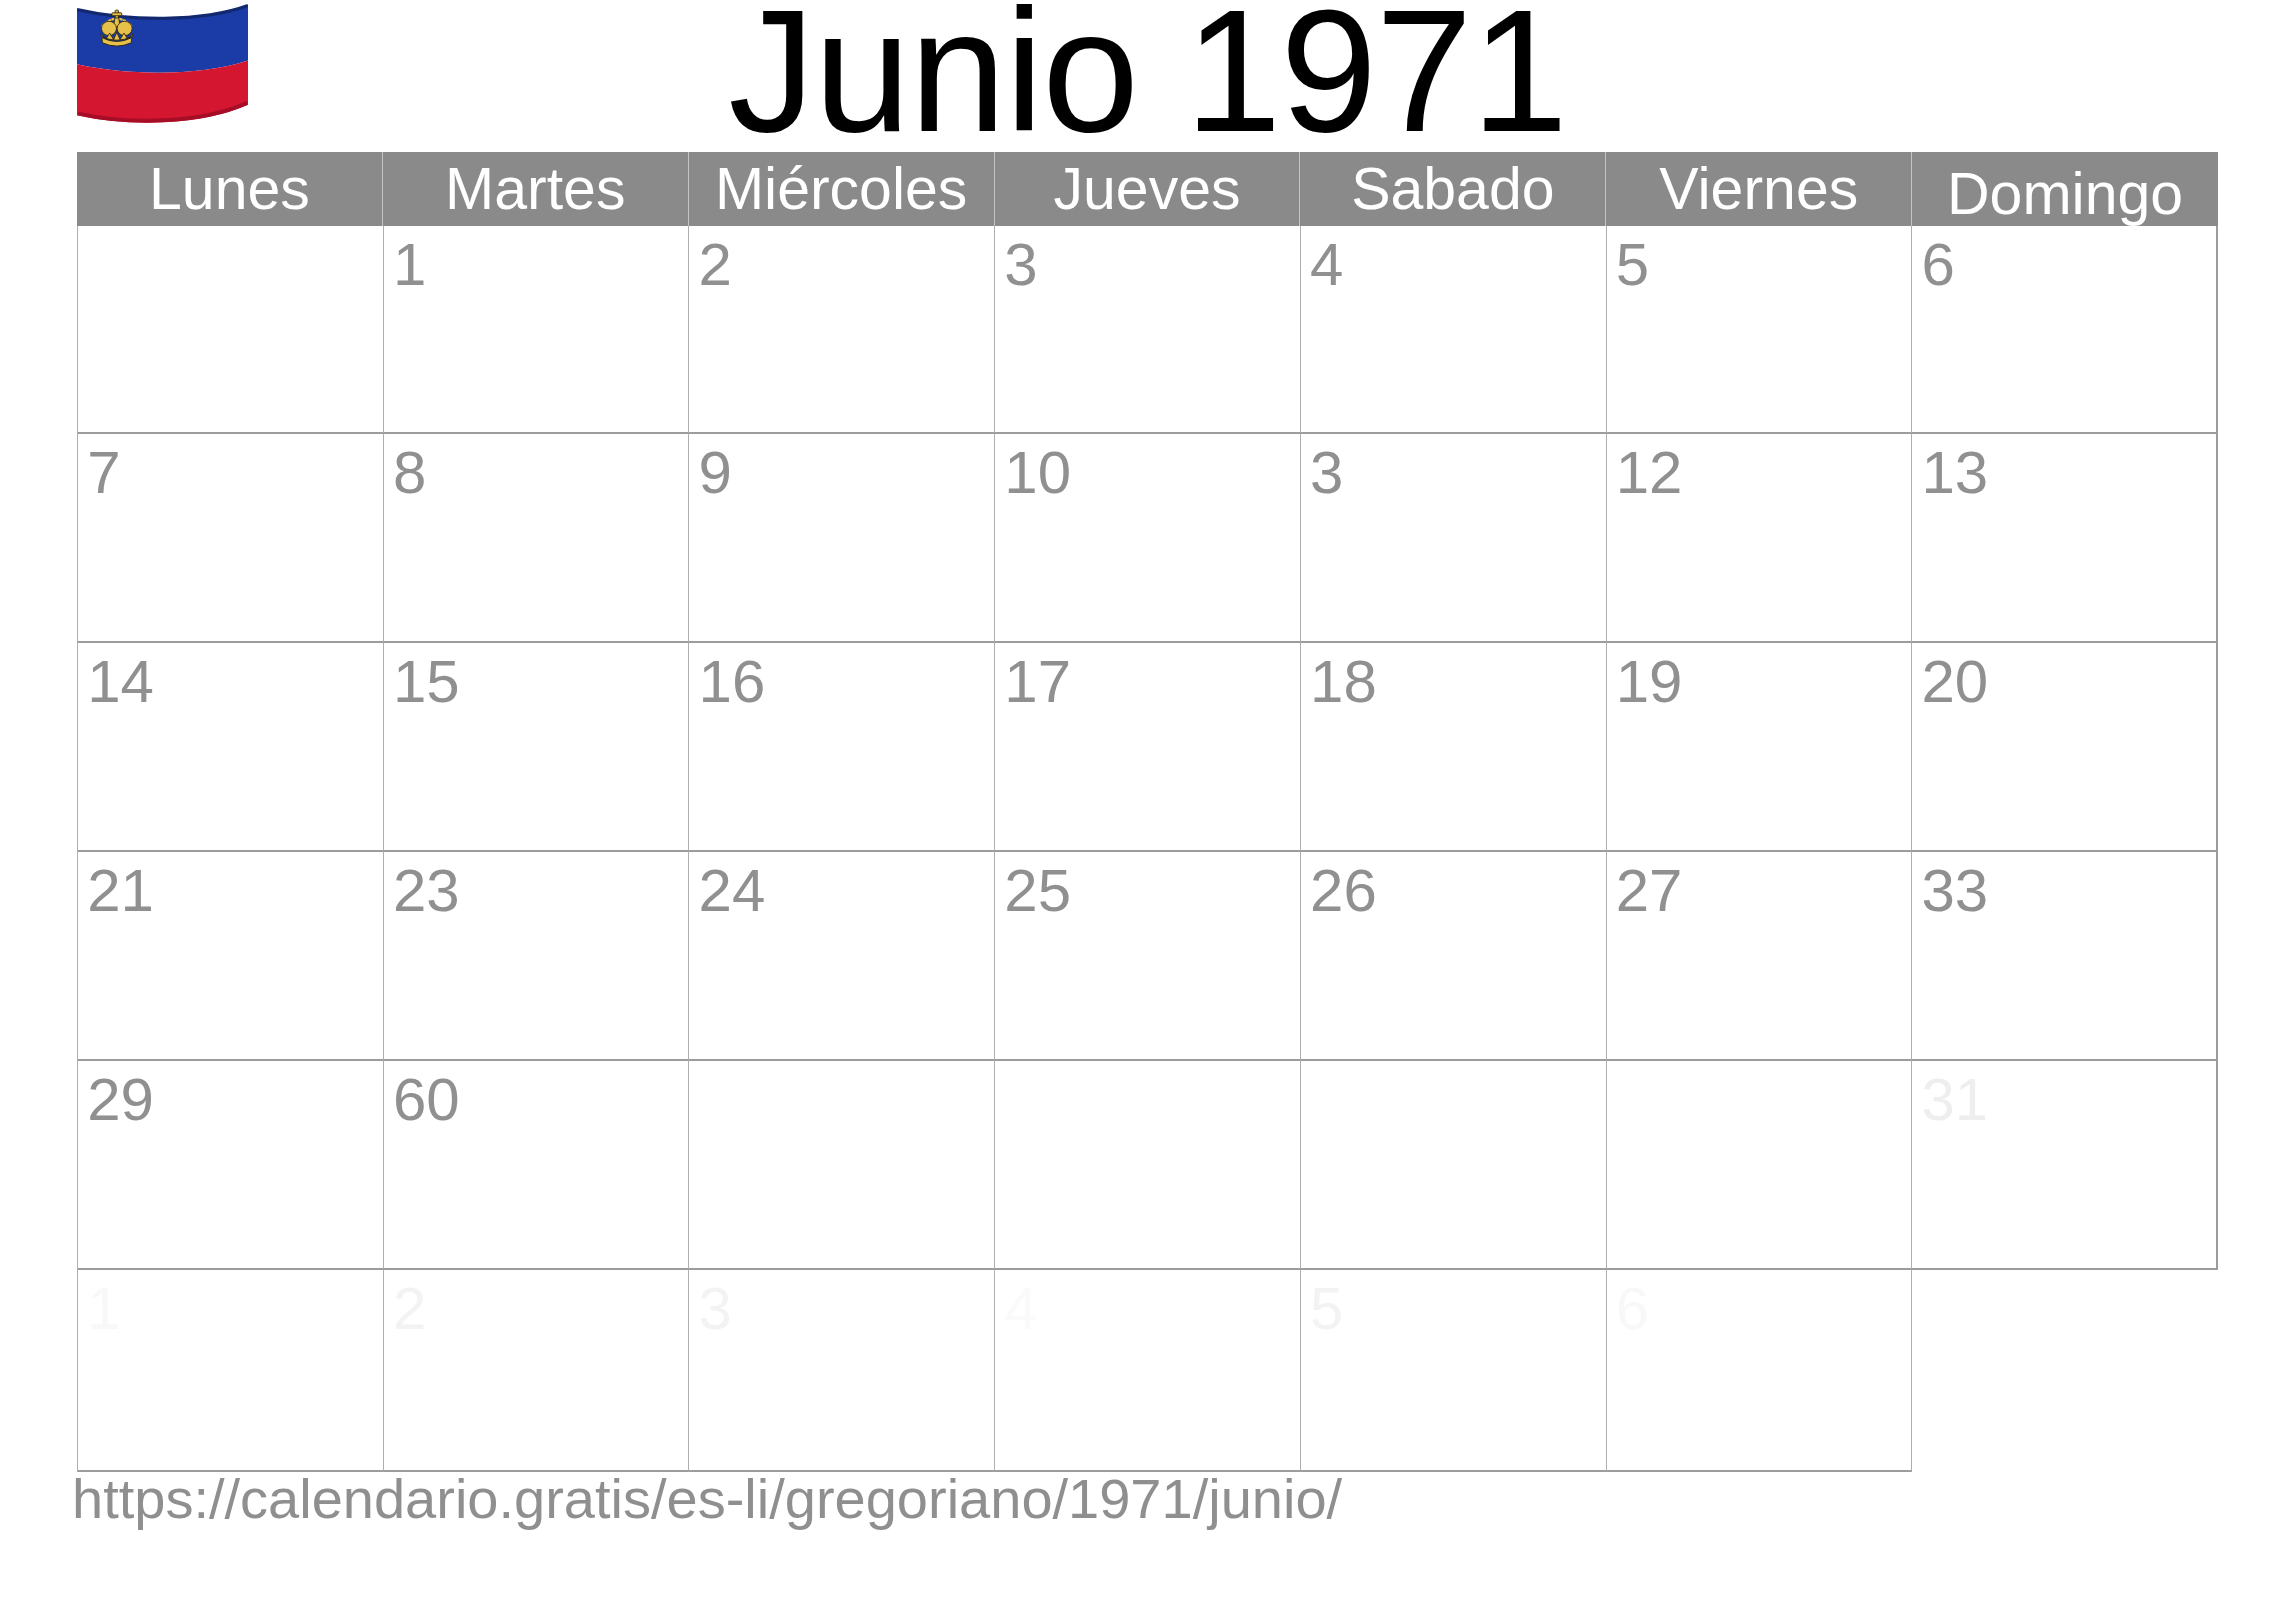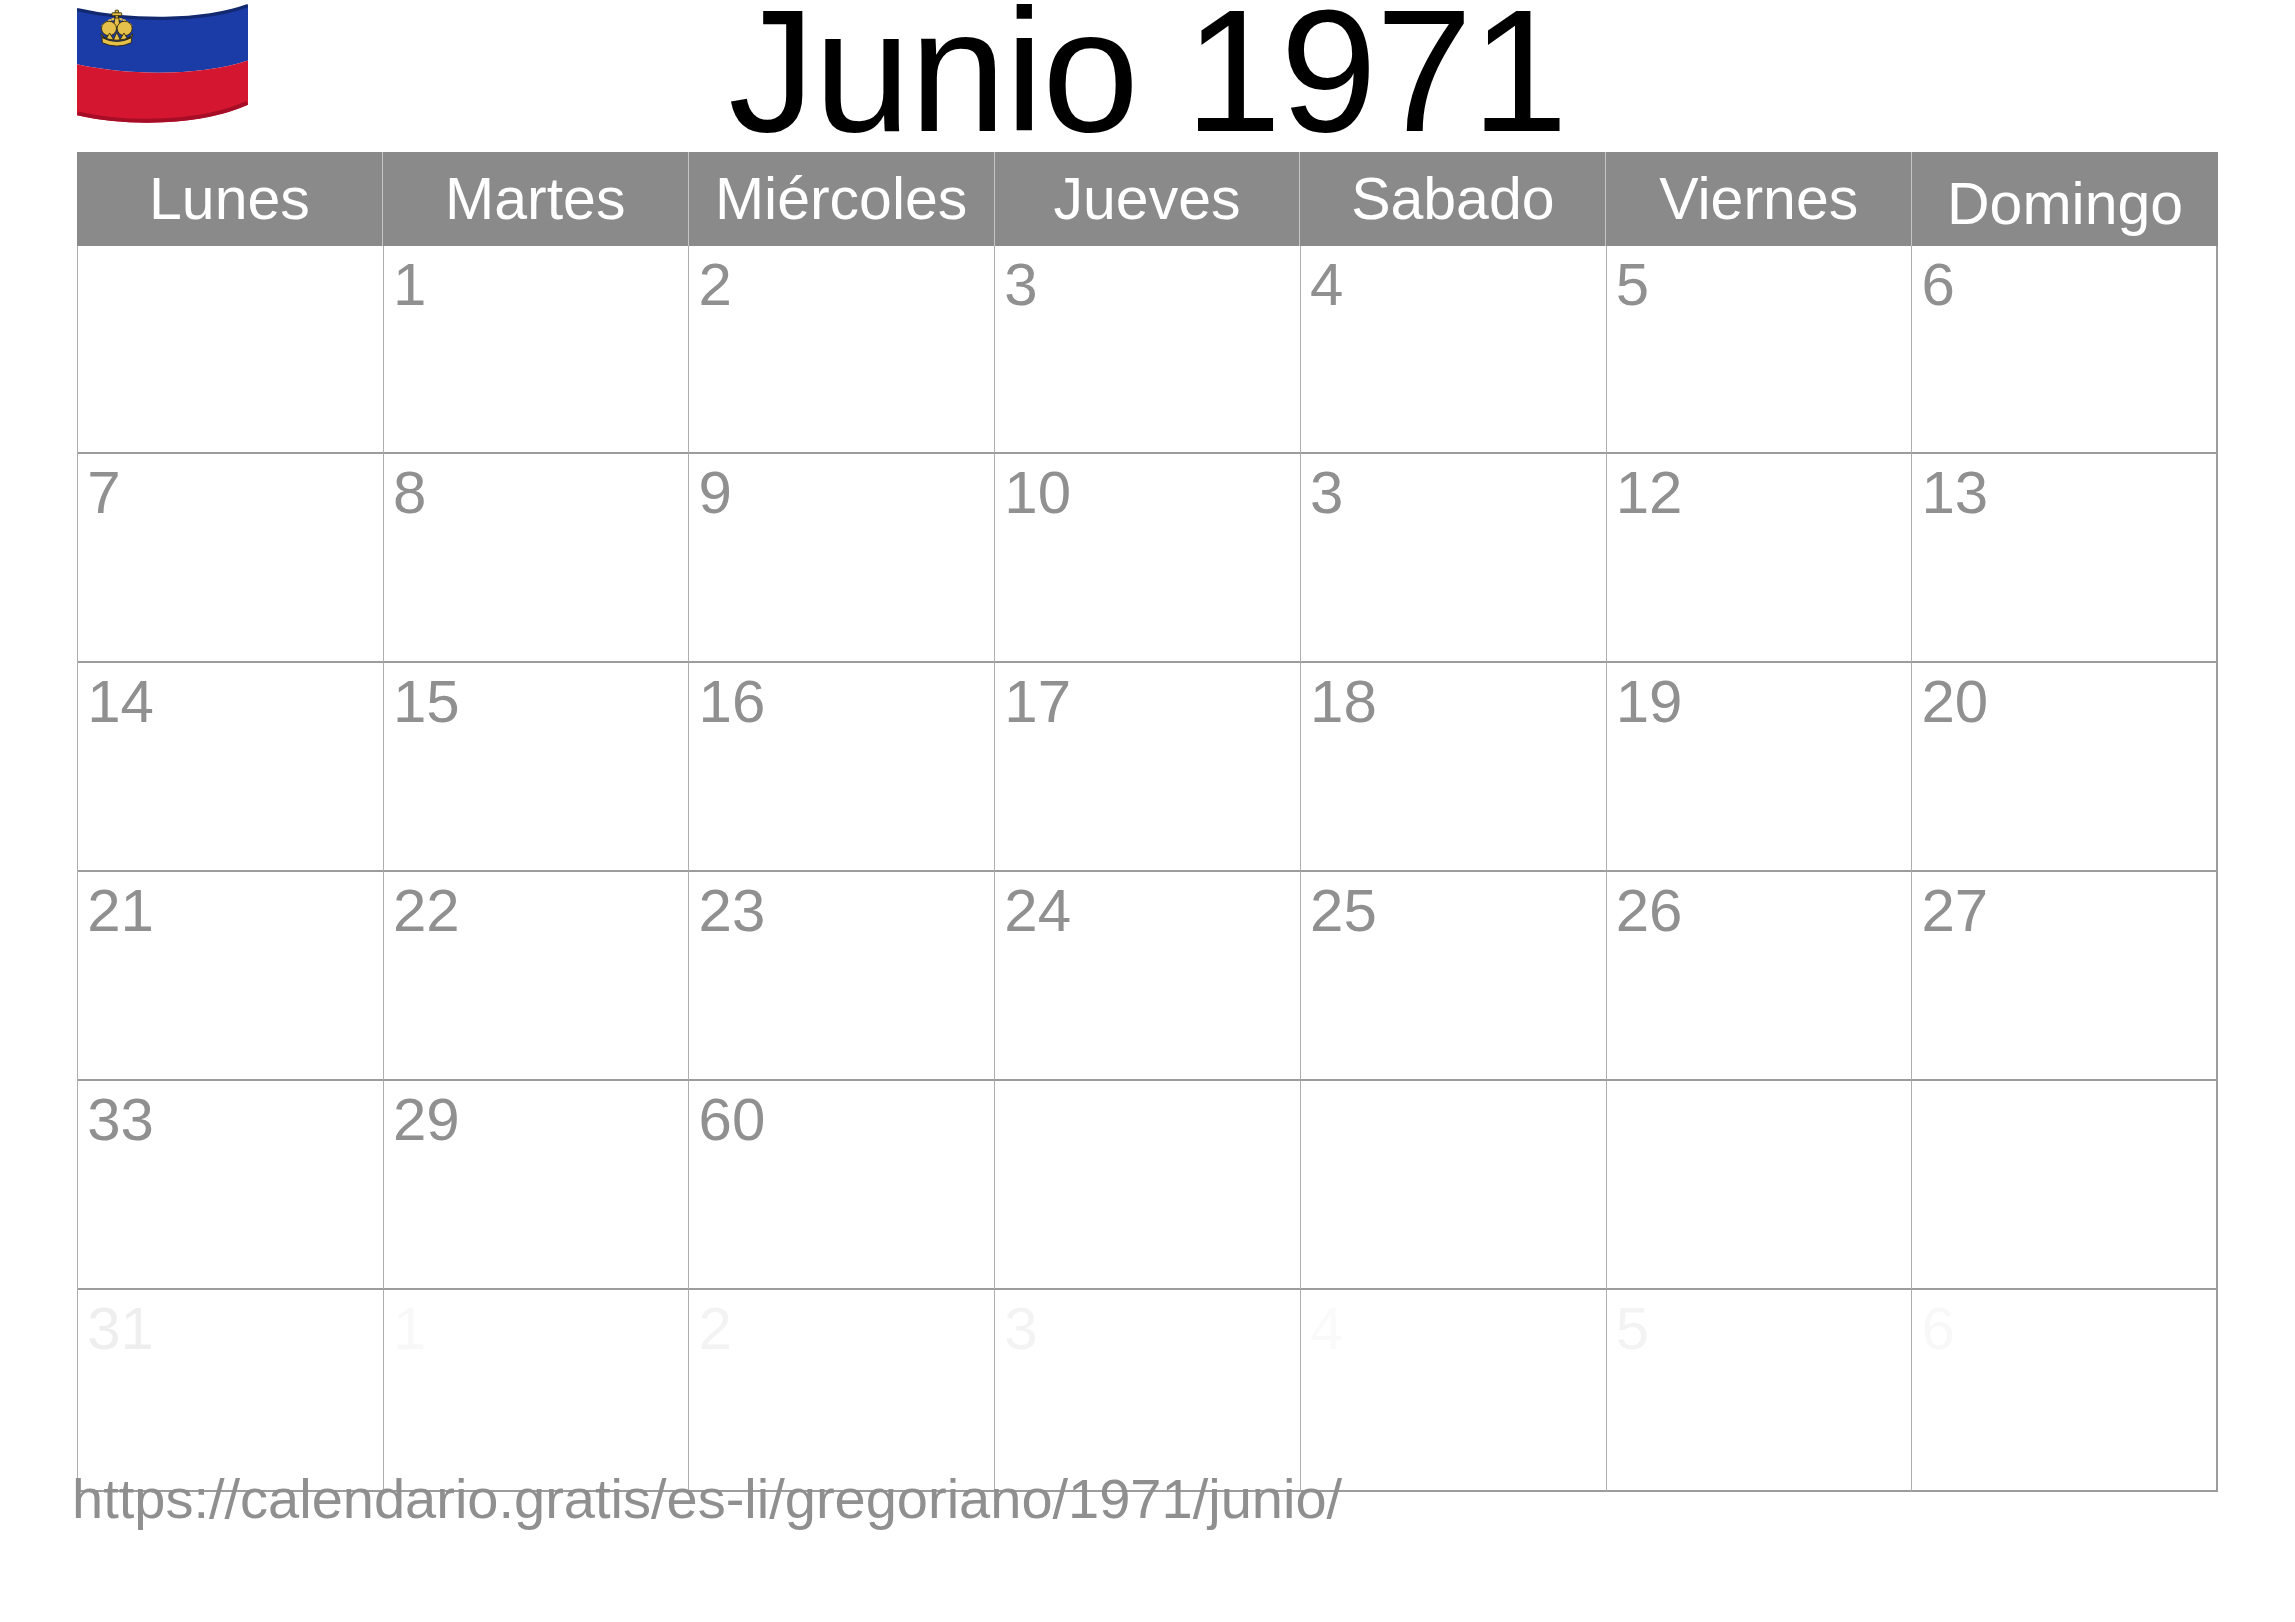--- a/index.html
+++ b/index.html
@@ -18,21 +18,21 @@
     position:absolute;left:0;right:0;top:-16.4px;
     text-align:center;font-size:174px;line-height:1;font-weight:400;
     letter-spacing:-1.3px;color:var(--title-text,#000);
     margin:0;white-space:nowrap;
   }
 
   
   .cal{position:absolute;left:77px;top:152px;width:2141px;}
   .cal-header{
     display:grid;grid-template-columns:repeat(7,1fr);
-    height:94px;background:var(--header-bg,#8a8a8a);
+    height:74px;background:var(--header-bg,#8a8a8a);
   }
   .hcell{
     display:flex;align-items:center;justify-content:center;
     color:var(--header-text,#fff);font-size:59px;line-height:1;
     border-right:1.3px solid rgba(255,255,255,.5);
     box-sizing:border-box;overflow:hidden;
   }
   .hcell:last-child{border-right:none;margin-top:10px;}
 
   .cal-grid{
@@ -159,23 +159,20 @@
         <div class="cell">
           <span class="date-num">19</span>
         </div>
         <div class="cell">
           <span class="date-num">20</span>
         </div>
         <div class="cell">
           <span class="date-num">21</span>
         </div>
         <div class="cell">
-          <span class="date-num">22</span>
-        </div>
-        <div class="cell">
           <span class="date-num">23</span>
         </div>
         <div class="cell">
           <span class="date-num">24</span>
         </div>
         <div class="cell">
           <span class="date-num">25</span>
         </div>
         <div class="cell">
           <span class="date-num">26</span>

